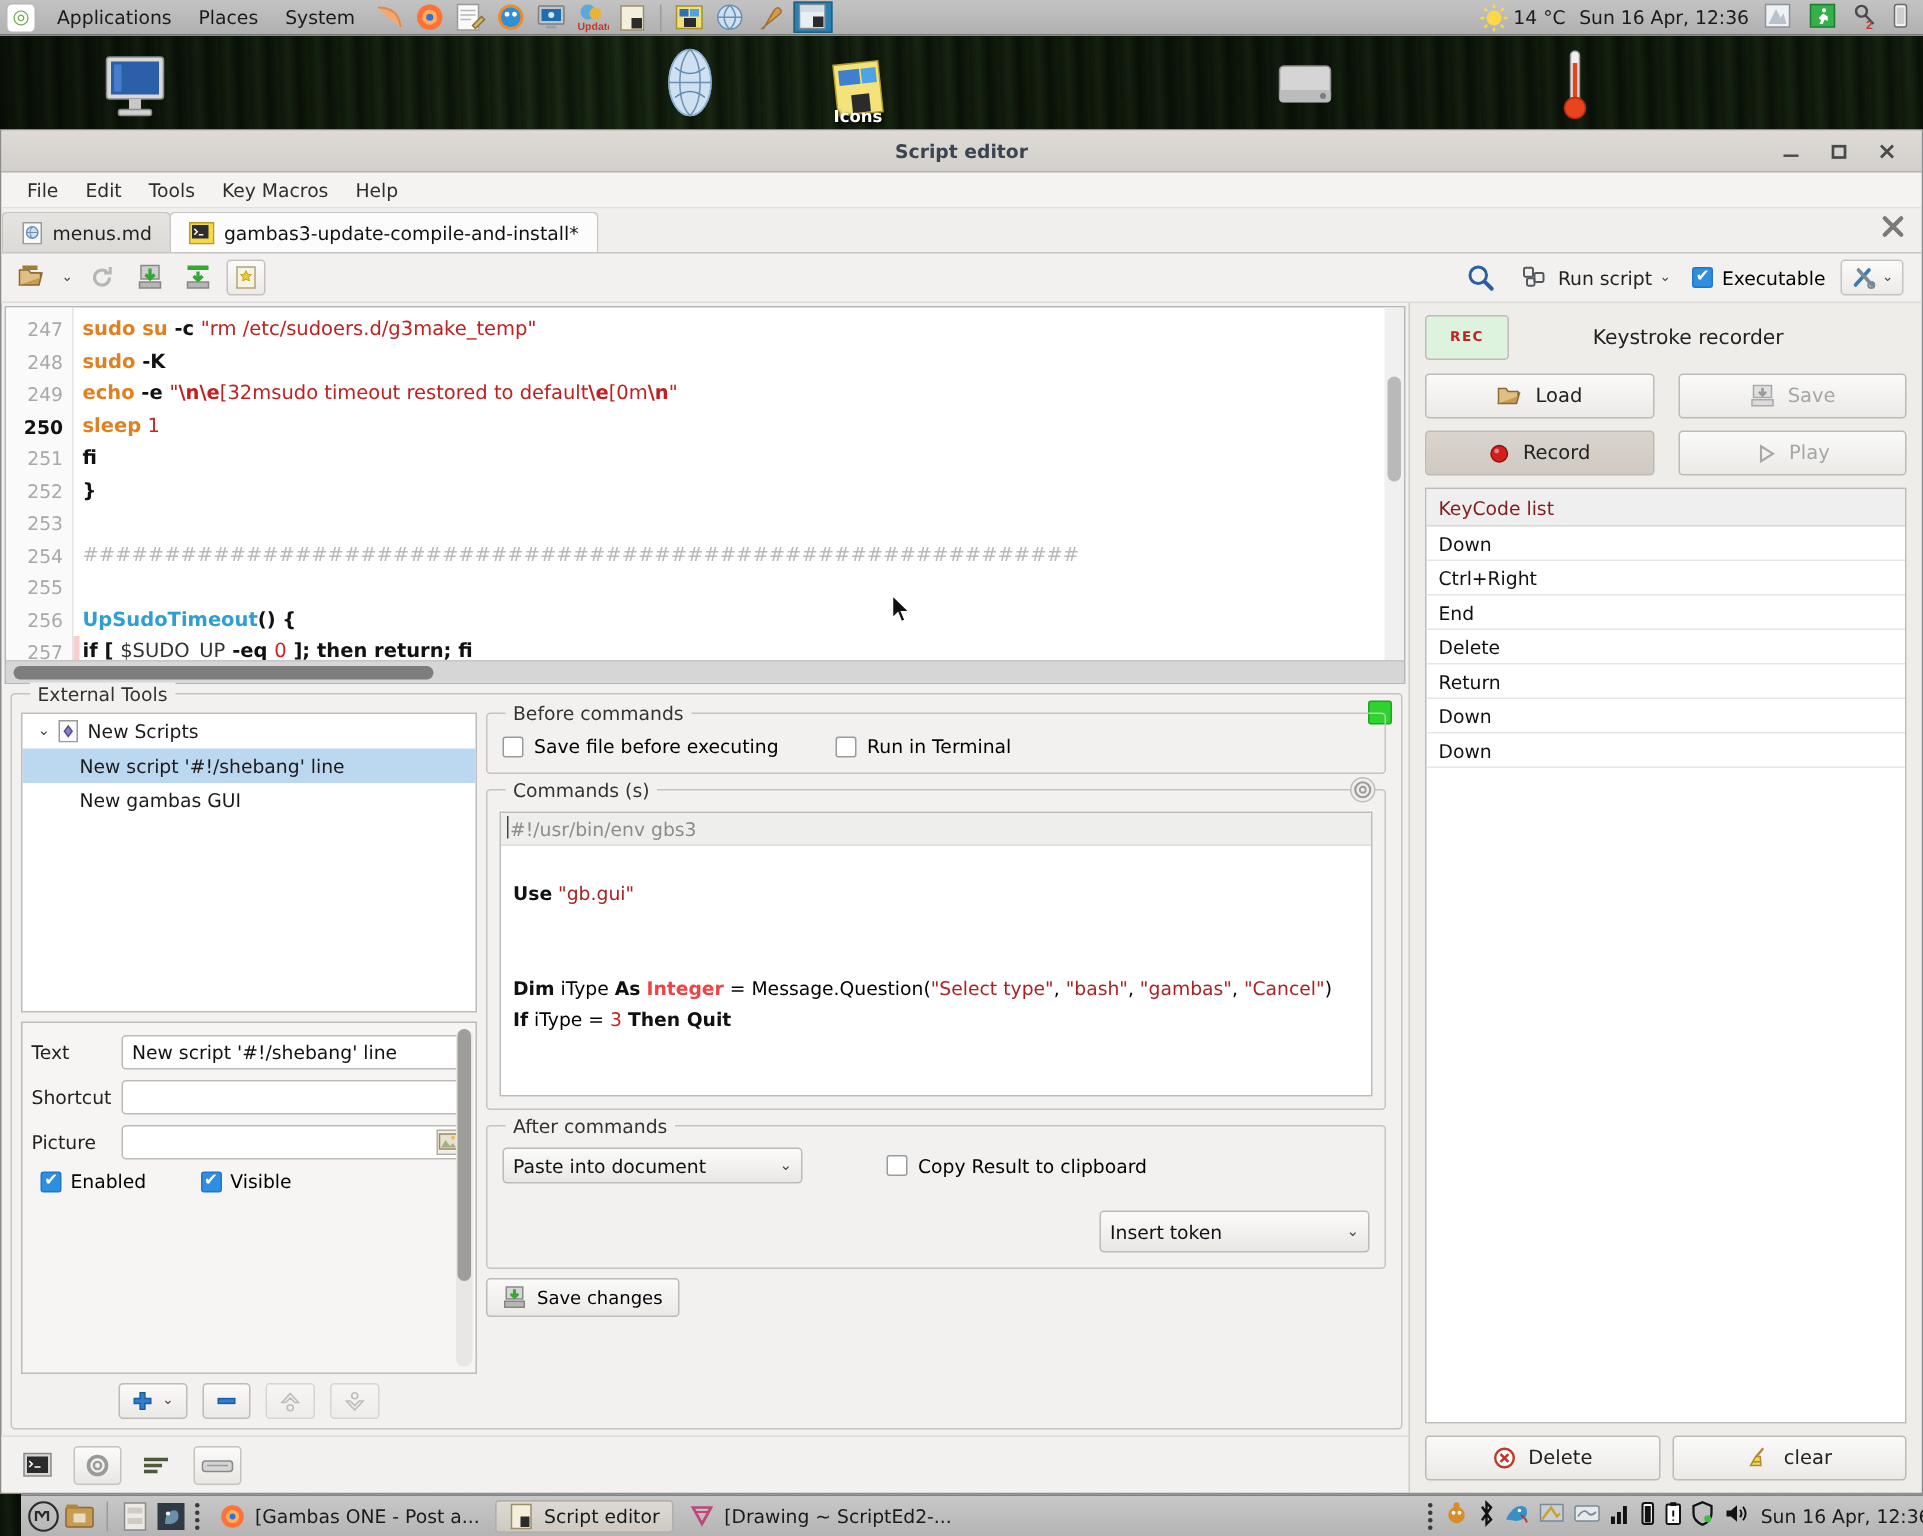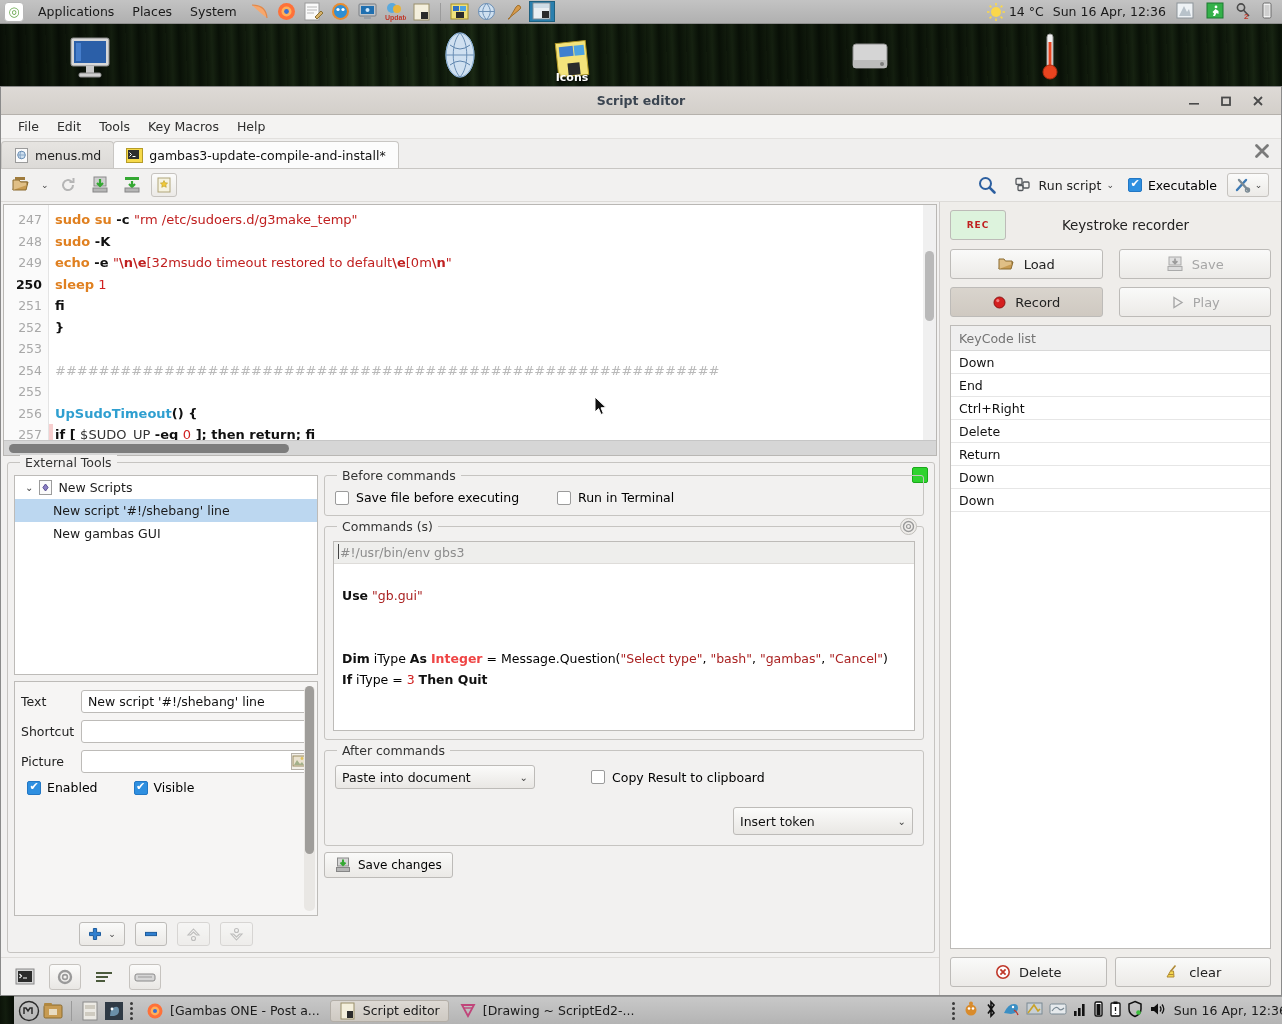--- a/index.html
+++ b/index.html
@@ -183,21 +183,21 @@
   .rec-badge{ width:56px;height:30px;border:1px solid #bdbbb8; border-radius:3px; background:#ddf3dd;
               display:flex;align-items:center;justify-content:center; color:#c02020; font-size:9px; font-weight:bold; letter-spacing:1px;}
   .krec-title{ flex:1; text-align:center; font-size:13.5px; color:#222; margin-right:40px;}
   .krow{ display:flex; gap:16px; margin-bottom:8px;}
   .kbtn{ flex:1; height:30px; border:1px solid #bdbbb8; border-radius:3px;
          background:linear-gradient(180deg,#fafaf9,#eceae7);
          display:flex; align-items:center; justify-content:center; gap:8px; font-size:13px; color:#222;}
   .kbtn.pressed{ background:linear-gradient(180deg,#d9d4cd,#cfc9c1); }
   .kbtn.dis{ color:#a6a6a6; }
   #keylist{ flex:1; background:#fff; border:1px solid #bdbbb8; overflow:hidden; margin-bottom:8px;}
-  .kl-head{ height:25px; background:#efefef; border-bottom:1px solid #d8d8d8; display:flex; align-items:center; padding-left:8px; font-size:12.5px; color:#737373;}
+  .kl-head{ height:25px; background:#efefef; border-bottom:1px solid #d8d8d8; display:flex; align-items:center; padding-left:8px; font-size:12.5px; color:#7f1d1d;}
   .kl-row{ height:23px; border-bottom:1px solid #e6e6e6; display:flex; align-items:center; padding-left:8px; font-size:12.5px; color:#111;}
   .kfoot{ display:flex; gap:8px; }
 
   
   #winfoot{ height:38px; display:flex; align-items:center; padding-left:8px; gap:8px; background:#f2f1f0; border-top:1px solid #dedcd9;}
   .fbtn{ width:32px;height:26px;border-radius:3px; display:flex;align-items:center;justify-content:center;}
   .fbtn.framed{ border:1px solid #c6c3bf; background:linear-gradient(180deg,#fbfbfa,#e9e7e4);}
 
   
   #taskbar{
@@ -773,22 +773,22 @@
                 <path d="M4 2.5 L12 7.5 L4 12.5z" fill="none" stroke="#a8a8a8" stroke-width="1.4"></path>
               </svg>
             <span>Play</span>
           </div>
         </div>
 
         <div id="keylist">
           <div class="kl-head">KeyCode list</div>
           <div id="keyrows">
               <div class="kl-row">Down</div>
+              <div class="kl-row">Ctrl+Right</div>
               <div class="kl-row">End</div>
-              <div class="kl-row">Ctrl+Right</div>
               <div class="kl-row">Delete</div>
               <div class="kl-row">Return</div>
               <div class="kl-row">Down</div>
               <div class="kl-row">Down</div>
             </div>
         </div>
 
         <div class="kfoot">
           <div class="kbtn">
             <svg width="16" height="16" viewBox="0 0 16 16">

